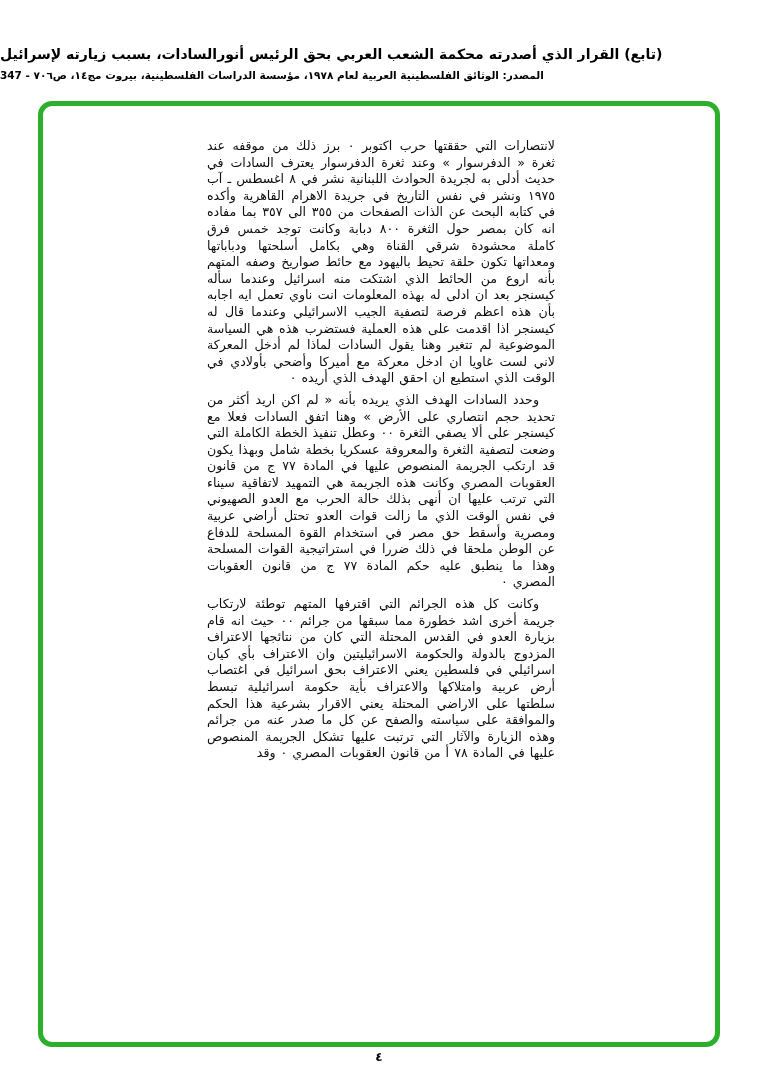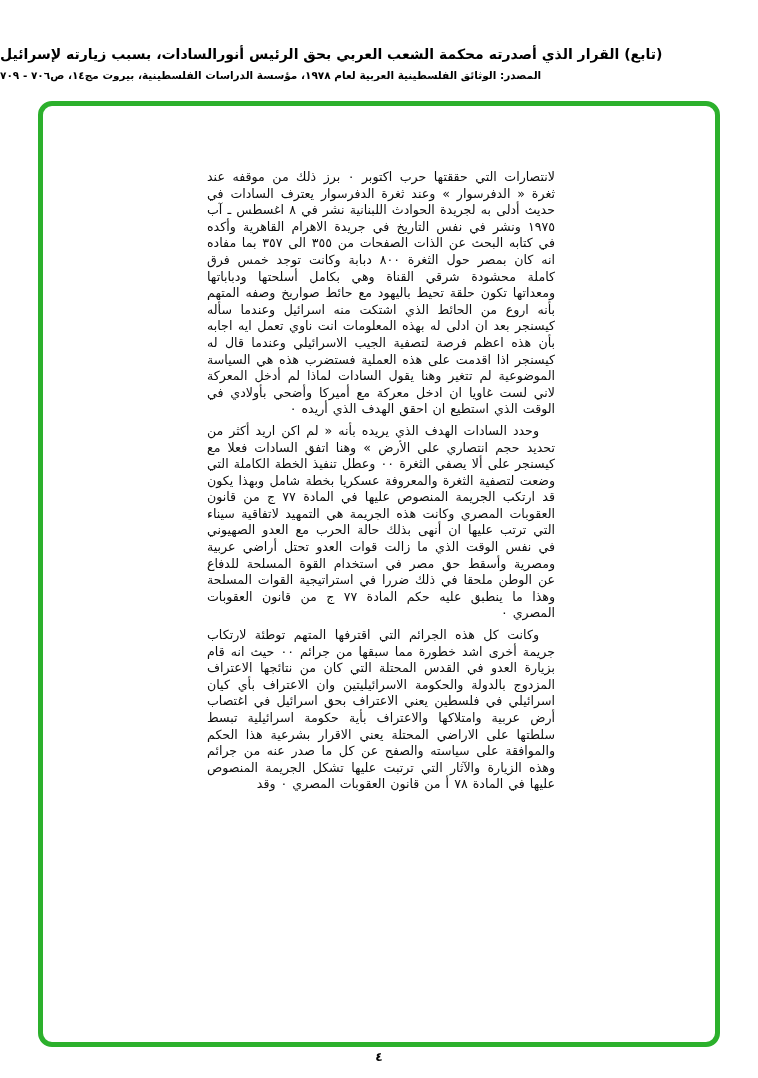--- a/index.html
+++ b/index.html
@@ -41,21 +41,21 @@
     top: 101px;
     width: 682px;
     height: 946px;
     border: 5px solid #2cb02c;
     border-radius: 14px;
     box-sizing: border-box;
     background: #ffffff;
   }
   .text-col {
     position: absolute;
-    top: 169px;
+    top: 138px;
     left: 207px;
     width: 348px;
     direction: rtl;
     text-align: justify;
     font-size: 12.6px;
     line-height: 16.6px;
     color: #0d0d0d;
     word-spacing: 1px;
   }
   .text-col p {
@@ -73,21 +73,21 @@
     font-size: 12px;
     font-weight: bold;
     color: #000000;
   }
 </style>
 </head>
 <body>
 
 <div class="doc-header">
   <div class="title">(تابع) القرار الذي أصدرته محكمة الشعب العربي بحق الرئيس أنورالسادات، بسبب زيارته لإسرائيل</div>
-  <div class="source">المصدر: الوثائق الفلسطينية العربية لعام ١٩٧٨، مؤسسة الدراسات الفلسطينية، بيروت مج١٤، ص٧٠٦ - ٧٠٩</div>
+  <div class="source">المصدر: الوثائق الفلسطينية العربية لعام ١٩٧٨، مؤسسة الدراسات الفلسطينية، بيروت مج١٤، ص٧٠٦ - 347</div>
 </div>
 
 <div class="green-box"></div>
 
 <div class="text-col">
   <p>لانتصارات التي حققتها حرب اكتوبر ٠ برز ذلك من موقفه عند ثغرة « الدفرسوار » وعند ثغرة الدفرسوار يعترف السادات في حديث أدلى به لجريدة الحوادث اللبنانية نشر في ٨ اغسطس ـ آب ١٩٧٥ ونشر في نفس التاريخ في جريدة الاهرام القاهرية وأكده في كتابه البحث عن الذات الصفحات من ٣٥٥ الى ٣٥٧ بما مفاده انه كان بمصر حول الثغرة ٨٠٠ دبابة وكانت توجد خمس فرق كاملة محشودة شرقي القناة وهي بكامل أسلحتها ودباباتها ومعداتها تكون حلقة تحيط باليهود مع حائط صواريخ وصفه المتهم بأنه اروع من الحائط الذي اشتكت منه اسرائيل وعندما سأله كيسنجر بعد ان ادلى له بهذه المعلومات انت ناوي تعمل ايه اجابه بأن هذه اعظم فرصة لتصفية الجيب الاسرائيلي وعندما قال له كيسنجر اذا اقدمت على هذه العملية فستضرب هذه هي السياسة الموضوعية لم تتغير وهنا يقول السادات لماذا لم أدخل المعركة لاني لست غاويا ان ادخل معركة مع أميركا وأضحي بأولادي في الوقت الذي استطيع ان احقق الهدف الذي أريده ٠</p>
   <p class="indented">وحدد السادات الهدف الذي يريده بأنه « لم اكن اريد أكثر من تحديد حجم انتصاري على الأرض » وهنا اتفق السادات فعلا مع كيسنجر على ألا يصفي الثغرة ٠٠ وعطل تنفيذ الخطة الكاملة التي وضعت لتصفية الثغرة والمعروفة عسكريا بخطة شامل وبهذا يكون قد ارتكب الجريمة المنصوص عليها في المادة ٧٧ ج من قانون العقوبات المصري وكانت هذه الجريمة هي التمهيد لاتفاقية سيناء التي ترتب عليها ان أنهى بذلك حالة الحرب مع العدو الصهيوني في نفس الوقت الذي ما زالت قوات العدو تحتل أراضي عربية ومصرية وأسقط حق مصر في استخدام القوة المسلحة للدفاع عن الوطن ملحقا في ذلك ضررا في استراتيجية القوات المسلحة وهذا ما ينطبق عليه حكم المادة ٧٧ ج من قانون العقوبات المصري ٠</p>
   <p class="indented">وكانت كل هذه الجرائم التي اقترفها المتهم توطئة لارتكاب جريمة أخرى اشد خطورة مما سبقها من جرائم ٠٠ حيث انه قام بزيارة العدو في القدس المحتلة التي كان من نتائجها الاعتراف المزدوج بالدولة والحكومة الاسرائيليتين وان الاعتراف بأي كيان اسرائيلي في فلسطين يعني الاعتراف بحق اسرائيل في اغتصاب أرض عربية وامتلاكها والاعتراف بأية حكومة اسرائيلية تبسط سلطتها على الاراضي المحتلة يعني الاقرار بشرعية هذا الحكم والموافقة على سياسته والصفح عن كل ما صدر عنه من جرائم وهذه الزيارة والآثار التي ترتبت عليها تشكل الجريمة المنصوص عليها في المادة ٧٨ أ من قانون العقوبات المصري ٠ وقد</p>
 </div>
 

